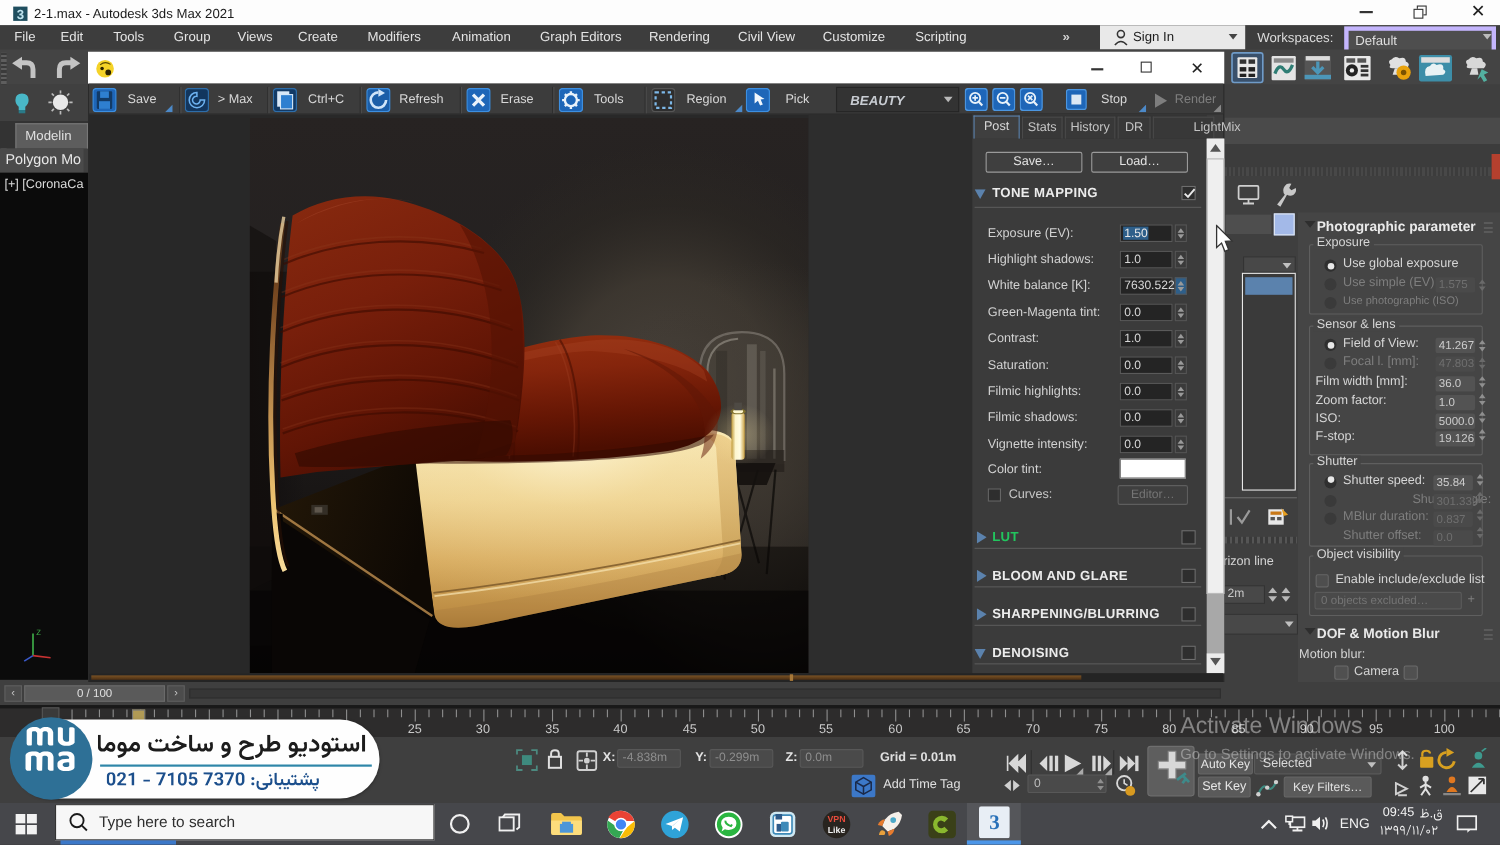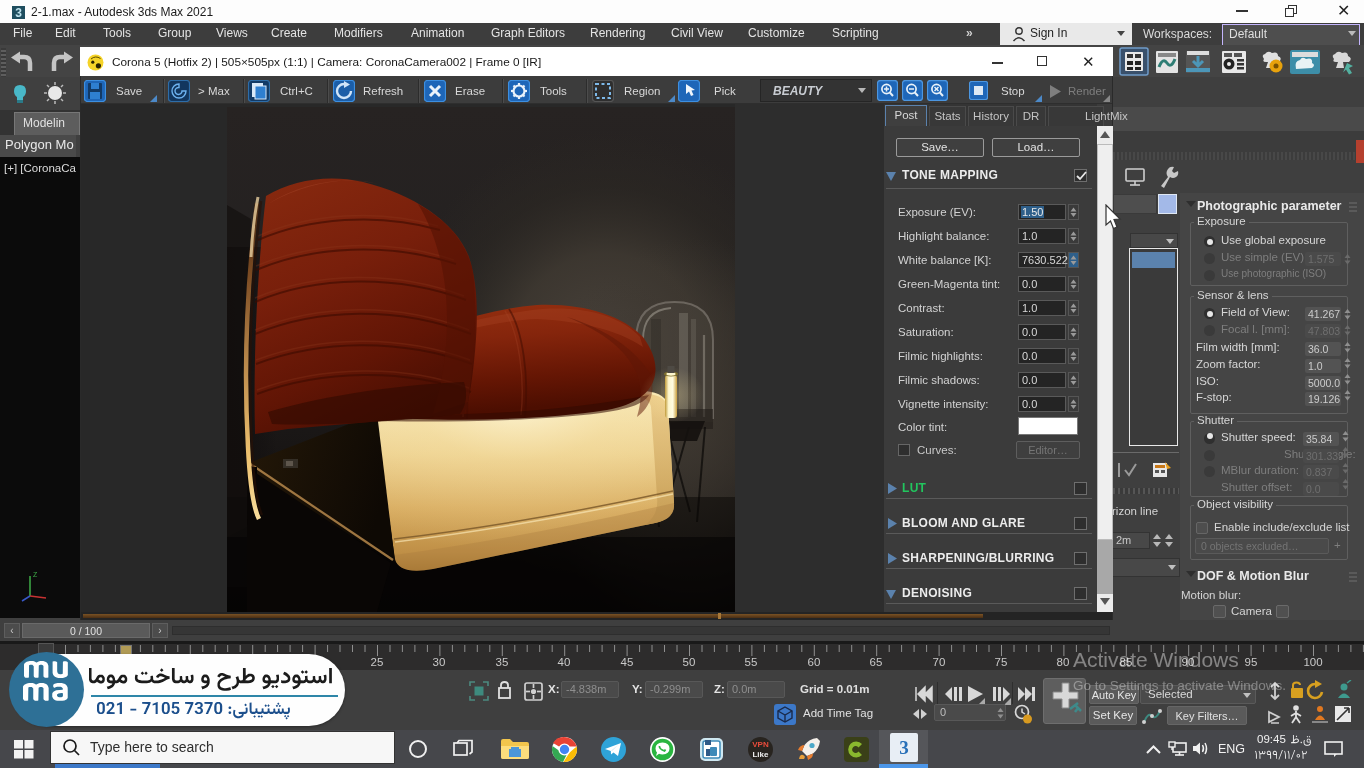--- a/index.html
+++ b/index.html
@@ -45,21 +45,21 @@
 <div class="abs" style="left:1000px;top:23px;width:132px;height:22px;background:#e9e9e9;"></div>
 <div class="abs" style="left:1012px;top:26px;width:14px;height:16px;">
 <svg width="14" height="16">
         <circle cx="7" cy="5" r="3.2" fill="none" stroke="#333" stroke-width="1.4"></circle>
         <path d="M1.5 15 Q7 8.5 12.5 15" fill="none" stroke="#333" stroke-width="1.4"></path>
       </svg>
 </div>
 <div class="abs" style="left:1030px;top:26px;font-size:12px;color:#1d1d1d;">Sign In</div>
 <div class="abs" style="left:1117px;top:31px;width:0;height:0;border-left:4px solid transparent;border-right:4px solid transparent;border-top:5px solid #444;"></div>
 <div class="abs" style="left:1143px;top:27px;font-size:12px;color:#dcdcdc;">Workspaces:</div>
-<div class="abs" style="left:1222px;top:24px;width:138px;height:36px;background:#4e4e4e;border:1px solid #c4b5fd;color:#dfdfdf;font-size:12px;padding:2px 0 0 6px;">Default</div>
+<div class="abs" style="left:1222px;top:24px;width:138px;height:36px;background:#4e4e4e;border:4px solid #c4b5fd;color:#dfdfdf;font-size:12px;padding:2px 0 0 6px;">Default</div>
 <div class="abs" style="left:1348px;top:31px;width:0;height:0;border-left:4px solid transparent;border-right:4px solid transparent;border-top:5px solid #bbb;"></div>
 
 <div class="abs" style="left:0;top:45px;width:1364px;height:32px;background:#444444;"></div>
 
 <div class="abs" style="left:1px;top:48px;width:5px;height:108px;background:repeating-linear-gradient(0deg,#5e5e5e 0 2px,#3a3a3a 2px 4px);"></div>
 <div class="abs" style="left:6px;top:49px;width:70px;height:24px;">
 <svg width="70" height="24">
 <path d="M24 22 L24 14 Q24 8 18 8 L13 8" fill="none" stroke="#c4c4c4" stroke-width="4.5"></path>
 <path d="M14 2.5 L5 8.5 L14 14.5z" fill="#c4c4c4"></path>
 <path d="M48 22 L48 14 Q48 8 54 8 L59 8" fill="none" stroke="#c4c4c4" stroke-width="4.5"></path>
@@ -298,21 +298,20 @@
 <div class="abs" style="left:1276px;top:605px;width:13px;height:13px;background:#505050;border:1px solid #6a6a6a;border-radius:2px;"></div>
 <div class="abs" style="left:1294px;top:605px;font-size:11.5px;color:#d4d4d4;margin-top:48px;">Geometry</div>
 <div class="abs" style="left:80px;top:47px;width:1033px;height:573px;background:#3b3b3b;border:1px solid #2a2a2a;"></div>
 <div class="abs" style="left:80px;top:47px;width:1033px;height:29px;background:#ffffff;"></div>
 <svg class="abs" style="left:87px;top:54px;" width="17" height="17">
 <circle cx="8.5" cy="8.5" r="8" fill="#f5d328"></circle>
 <path d="M4 5 A 8 8 0 0 1 13.5 4.5" fill="none" stroke="#5a4a00" stroke-width="1"></path>
 <circle cx="5.8" cy="8.2" r="1.6" fill="#2a2200"></circle>
 <circle cx="11.4" cy="11.8" r="2.6" fill="#2a2200"></circle>
 </svg>
-<div class="abs" style="left:112px;top:55px;font-size:11.8px;color:#191919;">Corona 5 (Hotfix 2) | 505×505px (1:1) | Camera: CoronaCamera002 | Frame 0 [IR]</div>
 <div class="abs" style="left:992px;top:62px;width:11px;height:1.6px;background:#333;"></div>
 <div class="abs" style="left:1037px;top:56px;width:10px;height:10px;border:1.2px solid #333;"></div>
 <div class="abs" style="left:1082px;top:53px;font-size:15px;color:#222;">✕</div>
 <div class="abs" style="left:81px;top:76px;width:1031px;height:28px;background:#3c3c3c;border-bottom:1px solid #2e2e2e;"></div>
 <svg class="abs" style="left:84px;top:80px;" width="22" height="22">
       <rect x="0.5" y="0.5" width="21" height="21" rx="3" fill="#1e66b8" stroke="#3d8fe0" stroke-width="1.2"></rect>
       <rect x="4" y="3" width="14" height="16" rx="1" fill="#123a66"></rect>
       <rect x="7" y="3" width="8" height="6" fill="#2e7fd0"></rect>
       <rect x="6" y="12" width="10" height="7" fill="#2e7fd0"></rect>
     </svg>
@@ -615,21 +614,21 @@
     </svg>
 <div class="abs" style="left:886px;top:188px;width:206px;height:1px;background:#5a5a5a;"></div>
 <div class="abs" style="left:898px;top:206px;font-size:11.5px;color:#d2d2d2;white-space:nowrap;">Exposure (EV):</div>
 <div class="abs" style="left:1018px;top:204px;width:48px;height:16px;background:#242424;border:1px solid #5a5a5a;"></div>
 <div class="abs" style="left:1021px;top:205.5px;font-size:11px;color:#e8e8e8;background:#2e5f8a;padding:0 1px;">1.50</div>
 <div class="abs" style="left:1068px;top:204px;width:11px;height:16px;background:#3a3a3a;border:1px solid #555;"></div>
 <svg class="abs" style="left:1069px;top:205px;" width="9" height="14">
       <path d="M4.5 2.5 l3 4 l-6 0z" fill="#9a9a9a"></path>
       <path d="M4.5 12 l3 -4 l-6 0z" fill="#9a9a9a"></path>
     </svg>
-<div class="abs" style="left:898px;top:230px;font-size:11.5px;color:#d2d2d2;white-space:nowrap;">Highlight balance:</div>
+<div class="abs" style="left:898px;top:230px;font-size:11.5px;color:#d2d2d2;white-space:nowrap;">Highlight shadows:</div>
 <div class="abs" style="left:1018px;top:228px;width:48px;height:16px;background:#242424;border:1px solid #5a5a5a;color:#d8d8d8;font-size:11px;line-height:15px;padding-left:3px;">1.0</div>
 <div class="abs" style="left:1068px;top:228px;width:11px;height:16px;background:#3a3a3a;border:1px solid #555;"></div>
 <svg class="abs" style="left:1069px;top:229px;" width="9" height="14">
       <path d="M4.5 2.5 l3 4 l-6 0z" fill="#9a9a9a"></path>
       <path d="M4.5 12 l3 -4 l-6 0z" fill="#9a9a9a"></path>
     </svg>
 <div class="abs" style="left:898px;top:254px;font-size:11.5px;color:#d2d2d2;white-space:nowrap;">White balance [K]:</div>
 <div class="abs" style="left:1018px;top:252px;width:48px;height:16px;background:#242424;border:1px solid #5a5a5a;color:#d8d8d8;font-size:11px;line-height:15px;padding-left:3px;">7630.522</div>
 <div class="abs" style="left:1068px;top:252px;width:11px;height:16px;background:#2e5f8a;border:1px solid #555;"></div>
 <svg class="abs" style="left:1069px;top:253px;" width="9" height="14">

